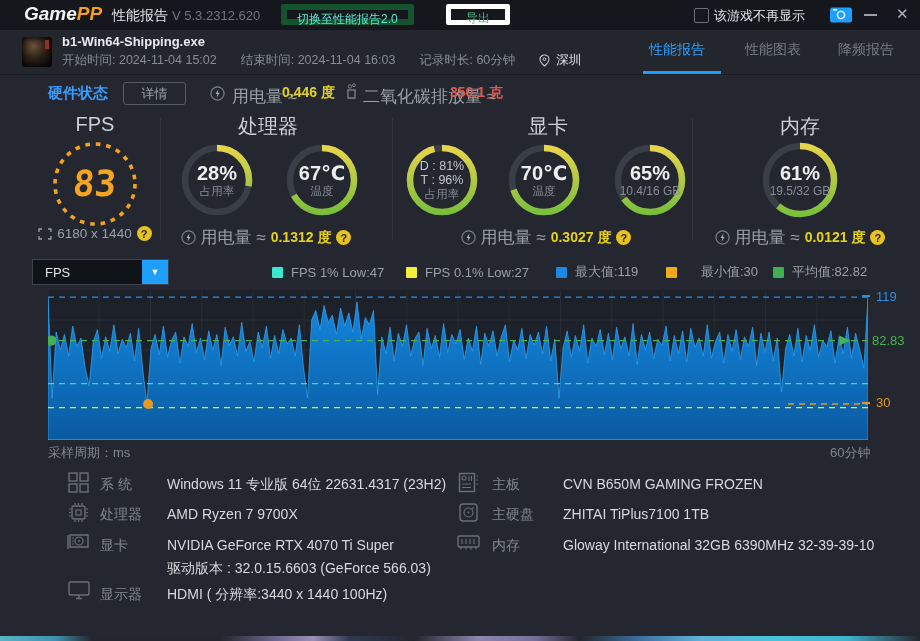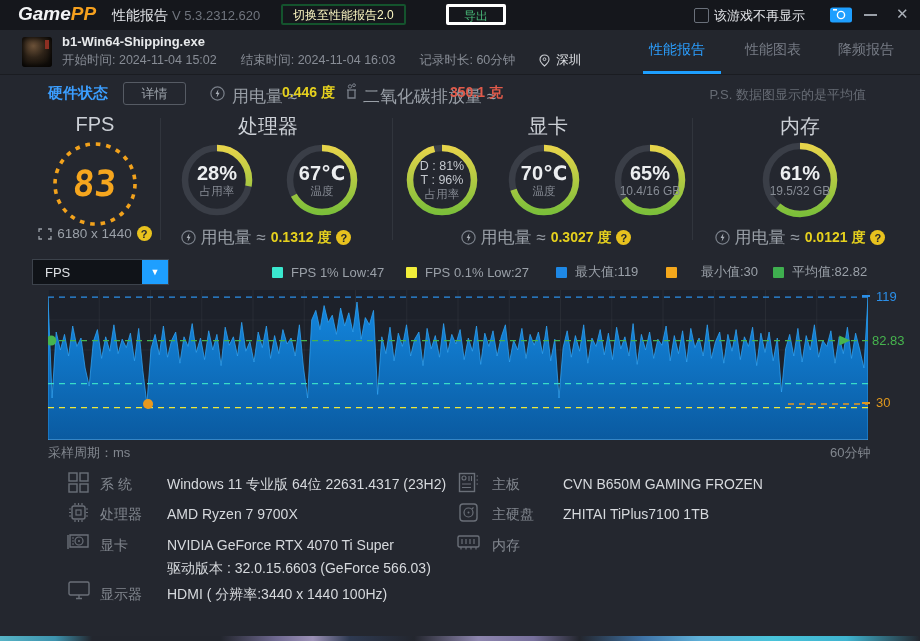--- a/index.html
+++ b/index.html
@@ -7,22 +7,22 @@
        font-family:"Liberation Sans","DejaVu Sans",sans-serif;color:#d8dade;}
   .abs{position:absolute;}
   
   .titlebar{position:absolute;left:0;top:0;width:920px;height:30px;background:#15171c;}
   .logo{font-style:italic;font-weight:900;font-size:19px;letter-spacing:0;}
   .logo .g{color:#f2f3f5;} .logo .p{color:#f5a01e;}
   .tb-title{font-size:14px;color:#e4e6ea;}
   .tb-ver{font-size:13px;color:#70757e;}
   .btn-outline{box-sizing:border-box;height:21px;line-height:19px;font-size:12px;border-radius:2px;
        padding:0 10px;background:transparent;cursor:pointer;}
-  .btn-switch{border:2px solid #14532d;color:#fef9c3;}
-  .btn-export{border:3px solid #ffffff;color:#48b878;padding:0 15px;}
+  .btn-switch{border:6px solid #14532d;color:#5eead4;}
+  .btn-export{border:5px solid #ffffff;color:#48b878;padding:0 15px;}
   .checkbox{width:13px;height:13px;border:1px solid #6a707a;border-radius:2px;background:transparent;}
   .cam{width:22px;height:17px;}
   .minbar{width:13px;height:2px;background:#9aa0a8;}
   .closex{font-size:15px;color:#aab0b8;line-height:18px;}
   
   .header{position:absolute;left:0;top:30px;width:920px;height:45px;background:#23262d;border-bottom:1px solid #1a1c21;box-sizing:border-box;}
   .gameicon{width:30px;height:30px;border-radius:3px;background:
      radial-gradient(circle at 38% 30%,#6b5138 0%,#2e2318 42%,#120e0a 78%);
      box-shadow:inset 0 0 6px #000;position:relative;}
   .gameicon:after{content:"";position:absolute;right:3px;top:3px;width:4px;height:9px;background:#8d2f22;}
@@ -91,21 +91,21 @@
           <stop offset="1" stop-color="#e6d44a"></stop>
       </linearGradient>
       <linearGradient id="areaGrad" x1="0" y1="0" x2="0" y2="1">
         <stop offset="0" stop-color="#1488e0"></stop>
           <stop offset="1" stop-color="#0a5aa0"></stop>
       </linearGradient>
     </defs>
   </svg>
 
   <div class="titlebar">
-    <div class="abs logo" style="left:18px;top:3px;"><span class="g">Game</span><span class="p">PP</span></div>
+    <div class="abs logo" style="left:24px;top:3px;"><span class="g">Game</span><span class="p">PP</span></div>
     <div class="abs tb-title" style="left:112px;top:7px;">性能报告</div>
     <div class="abs tb-ver" style="left:172px;top:8px;">V 5.3.2312.620</div>
     <div class="abs btn-outline btn-switch" style="left:281px;top:4px;">切换至性能报告2.0</div>
     <div class="abs btn-outline btn-export" style="left:446px;top:4px;">导出</div>
     <div class="abs checkbox" style="left:694px;top:8px;"></div>
     <div class="abs" style="left:714px;top:7px;font-size:13px;color:#e0e2e6;">该游戏不再显示</div>
     <svg class="abs cam" style="left:830px;top:6px;" viewBox="0 0 22 17">
       <rect x="0" y="1.5" width="22" height="15" rx="2.5" fill="#1e9fff"></rect>
       <circle cx="11" cy="9" r="3.6" fill="none" stroke="#fff" stroke-width="1.4"></circle>
       <rect x="3" y="3" width="4" height="1.6" fill="#fff"></rect>
@@ -144,21 +144,20 @@
   <div class="abs glabel" style="left:232px;top:85px;">用电量 ≈</div>
   <div class="abs yellowv" style="left:282px;top:84px;">0.446 度</div>
   <svg class="abs" style="left:345px;top:83px;" width="13" height="17" viewBox="0 0 13 17">
     <path d="M3,7 L3,15 L10,15 L10,7" fill="none" stroke="#7a808a" stroke-width="1.3"></path>
     <path d="M2,7 L11,7" stroke="#7a808a" stroke-width="1.3"></path>
     <circle cx="5" cy="3.5" r="1.7" fill="none" stroke="#7a808a" stroke-width="1"></circle>
     <circle cx="9" cy="2.2" r="1.4" fill="none" stroke="#7a808a" stroke-width="1"></circle>
   </svg>
   <div class="abs glabel" style="left:363px;top:85px;">二氧化碳排放量 ≈</div>
   <div class="abs redv" style="left:450px;top:84px;">350.1 克</div>
-  <div class="abs note" style="right:54px;top:86px;">P.S. 数据图显示的是平均值</div>
 
   <div class="abs vdiv" style="left:160px;top:118px;height:122px;"></div>
   <div class="abs vdiv" style="left:392px;top:118px;height:122px;"></div>
   <div class="abs vdiv" style="left:692px;top:118px;height:122px;"></div>
 
   <div class="abs gtitle" style="left:55px;top:113px;width:80px;">FPS</div>
   <div class="abs" style="left:46px;top:135px;width:98px;height:98px;">
     <svg width="98" height="98" viewBox="0 0 98 98">
       <circle cx="49" cy="49" r="40" fill="none" stroke="#f2a21c" stroke-width="3.6" stroke-dasharray="4.6 5.9"></circle>
     </svg>
@@ -384,15 +383,16 @@
     <path d="M13.8,7 L15.5,5.5" stroke="#6a6f78" stroke-width="1.2"></path>
   </svg>
   <div class="abs silabel" style="left:492px;top:506px;">主硬盘</div>
   <div class="abs sival" style="left:563px;top:506px;">ZHITAI TiPlus7100 1TB</div>
 
   <svg class="abs sicon" style="left:457px;top:534px;" width="23" height="17" viewBox="0 0 23 17">
     <rect x="1" y="2" width="21" height="11" rx="1.5" fill="none" stroke="#6a6f78" stroke-width="1.4"></rect>
     <path d="M5,5 V10 M9,5 V10 M13,5 V10 M17,5 V10 M4,13 V15.5 M9,13 V15.5 M14,13 V15.5 M19,13 V15.5" stroke="#6a6f78" stroke-width="1.2"></path>
   </svg>
   <div class="abs silabel" style="left:492px;top:537px;">内存</div>
+  <div class="abs sival clip" style="left:563px;top:537px;width:352px;">Gloway International 32GB 6390MHz 32-39-39-10</div>
 
   <div class="bottomstrip"></div>
 </div>
 
 </body></html>

